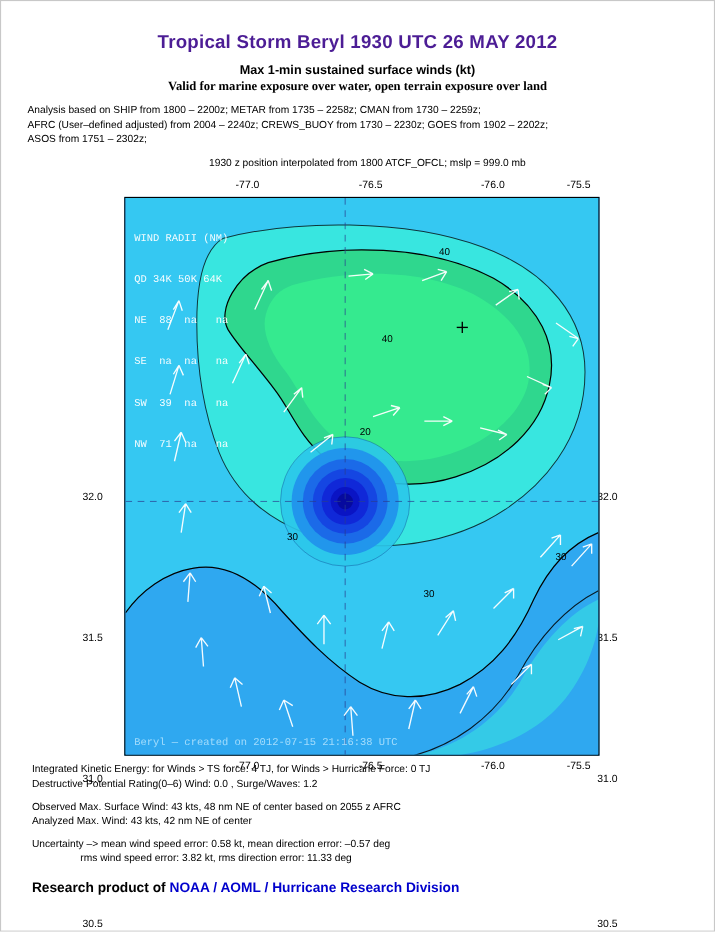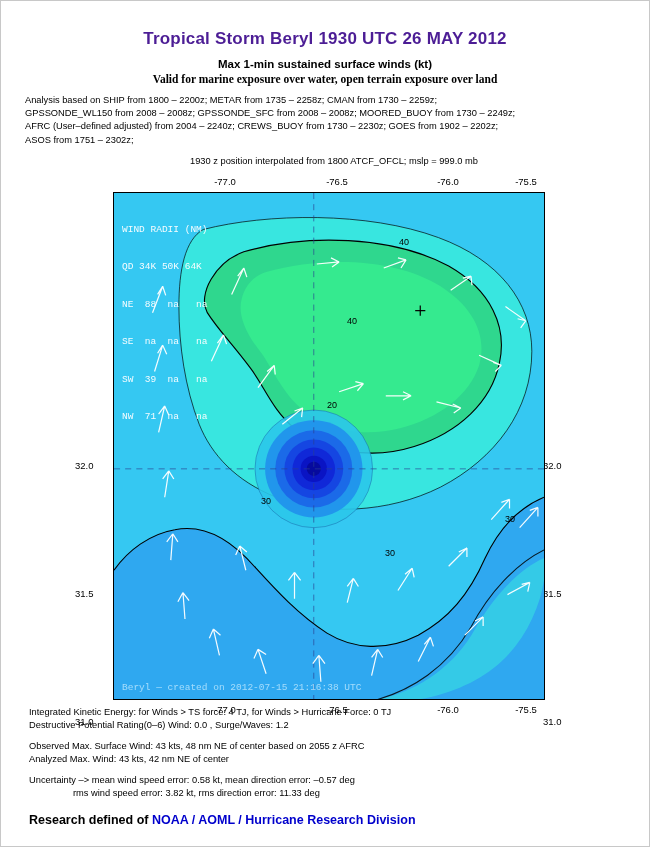--- a/index.html
+++ b/index.html
@@ -142,21 +142,20 @@
 <body>
 
 <div class="page">
 
   <div class="title">Tropical Storm Beryl 1930 UTC 26 MAY 2012</div>
   <div class="subtitle">Max 1-min sustained surface winds (kt)</div>
   <div class="subtitle2">Valid for marine exposure over water, open terrain exposure over land</div>
 
   <div class="analysis-block">
     <div class="analysis-line">Analysis based on SHIP from 1800 – 2200z; METAR from 1735 – 2258z; CMAN from 1730 – 2259z;</div>
-    <div class="analysis-line">GPSSONDE_WL150 from 2008 – 2008z; GPSSONDE_SFC from 2008 – 2008z; MOORED_BUOY from 1730 – 2249z;</div>
     <div class="analysis-line">AFRC (User–defined adjusted) from 2004 – 2240z; CREWS_BUOY from 1730 – 2230z; GOES from 1902 – 2202z;</div>
     <div class="analysis-line">ASOS from 1751 – 2302z;</div>
   </div>
 
   <div class="interp-line">1930 z position interpolated from 1800 ATCF_OFCL; mslp = 999.0 mb</div>
 
   <div class="plot-wrap">
 
     <div class="xtick-top" style="left:224px">-77.0</div>
     <div class="xtick-top" style="left:336px">-76.5</div>
@@ -311,21 +310,21 @@
     <div>Destructive Potential Rating(0–6)  Wind: 0.0 , Surge/Waves: 1.2</div>
     <div class="gap"></div>
     <div>Observed Max. Surface Wind: 43 kts, 48 nm NE of center based on 2055 z AFRC</div>
     <div>Analyzed Max. Wind: 43 kts, 42 nm  NE of center</div>
     <div class="gap"></div>
     <div>Uncertainty –&gt; mean wind speed error: 0.58 kt, mean direction error:  –0.57 deg</div>
     <div class="indent">rms wind speed error: 3.82 kt, rms direction error: 11.33 deg</div>
   </div>
 
   <div class="credit">
-    <span class="lead">Research defined of</span>
+    <span class="lead">Research product of</span>
     <span class="org">NOAA</span>
     <span class="sep">/</span>
     <span class="org">AOML</span>
     <span class="sep">/</span>
     <span class="org">Hurricane Research Division</span>
   </div>
 
 </div>
 
 </body></html>

